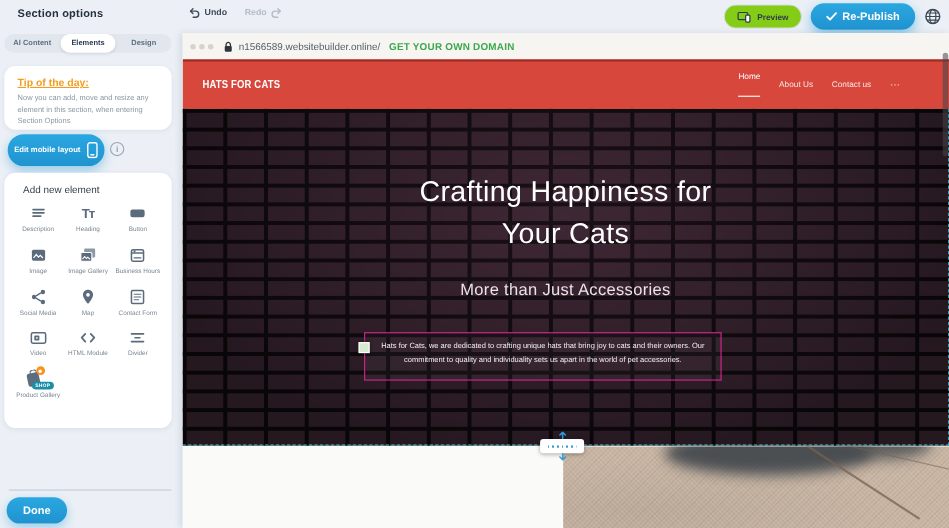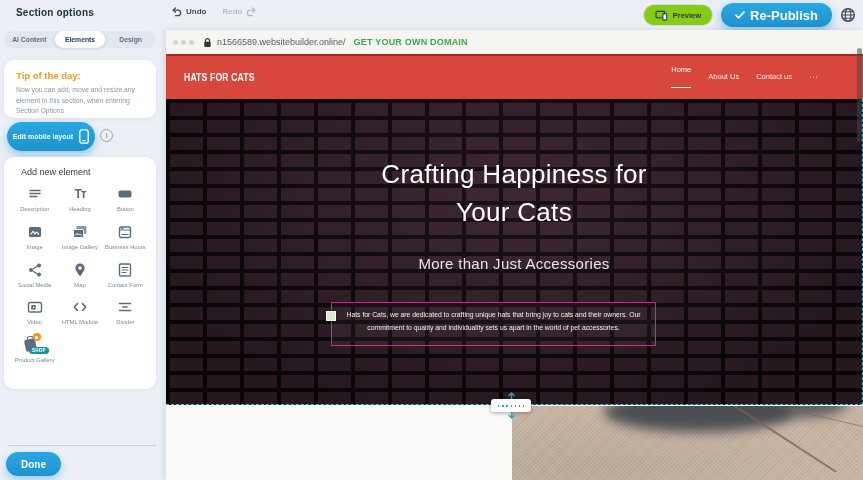--- a/index.html
+++ b/index.html
@@ -10,31 +10,31 @@
   
   .page-title { position:absolute; left:16px; top:7px; font-size:10px; font-weight:bold; color:#24313f; letter-spacing:.2px; }
   .history { position:absolute; left:171px; top:6px; display:flex; gap:16px; align-items:center; }
   .hist-btn { display:flex; align-items:center; gap:4px; font-size:8px; font-weight:bold; cursor:pointer; }
   .hist-btn.undo { color:#3f4c5a; }
   .hist-btn.redo { color:#b3bcc6; }
   .top-actions { position:absolute; right:6px; top:3px; display:flex; align-items:center; gap:8px; }
   .btn-preview { display:flex; align-items:center; gap:5px; height:22px; padding:0 11px; border-radius:12px;
                  border:1px solid #d6dce4; background:#84cc16; color:#2c3b4a; font-size:7.5px; font-weight:bold; cursor:pointer; }
   .btn-republish { display:flex; align-items:center; gap:5px; height:24px; padding:0 14px; border-radius:13px;
-                   background:linear-gradient(#2aa7e1,#1f93cf); color:#fff; font-size:13px; font-weight:bold;
+                   background:linear-gradient(#2aa7e1,#1f93cf); color:#fff; font-size:10px; font-weight:bold;
                    box-shadow:0 5px 12px rgba(42,156,216,.55); cursor:pointer; }
   .globe-btn { width:17px; height:17px; cursor:pointer; display:flex; align-items:center; }
 
   
   .tabs { position:absolute; left:4px; top:31px; width:152px; height:17px; background:#e2e7ee; border-radius:9px; display:flex; }
   .tab { flex:1; display:flex; align-items:center; justify-content:center; font-size:6.8px; font-weight:bold; color:#5d6e80; cursor:pointer; border-radius:9px; }
   .tab.active { background:#fff; color:#2c3c4c; box-shadow:0 1px 3px rgba(30,50,80,.15); }
   .card { position:absolute; background:#fff; border-radius:10px; box-shadow:0 1px 5px rgba(40,60,90,.08); }
   .tip-card { left:4px; top:60px; width:152px; height:58px; padding:10px 12px; }
-  .tip-title { color:#f39b1d; font-size:9.5px; font-weight:bold; margin-bottom:4px; }
+  .tip-title { color:#f39b1d; font-size:9.5px; font-weight:bold; margin-bottom:4px;text-decoration:underline; }
   .tip-body { font-size:6.8px; color:#8a97a5; line-height:1.55; }
   .edit-mobile { position:absolute; left:7px; top:122px; width:88px; height:29px; border-radius:15px;
                  background:linear-gradient(#2aa7e1,#1f93cf); box-shadow:0 4px 10px rgba(42,156,216,.45);
                  display:flex; align-items:center; justify-content:center; gap:6px; color:#fff; font-size:7px; font-weight:bold; cursor:pointer; }
   .info-btn { position:absolute; left:100px; top:129px; width:13px; height:13px; border-radius:50%;
               border:1.5px solid #9aa6b2; color:#9aa6b2; font-size:8px; font-weight:bold;
               display:flex; align-items:center; justify-content:center; cursor:pointer; }
   .add-card { left:4px; top:157px; width:152px; height:232px; padding:10px 8px 0; overflow:hidden; }
   .add-title { font-size:9px; font-weight:normal; color:#33414f; margin:0 0 8px 9px; }
   .egrid { display:grid; grid-template-columns:repeat(3,1fr); row-gap:9px; }

